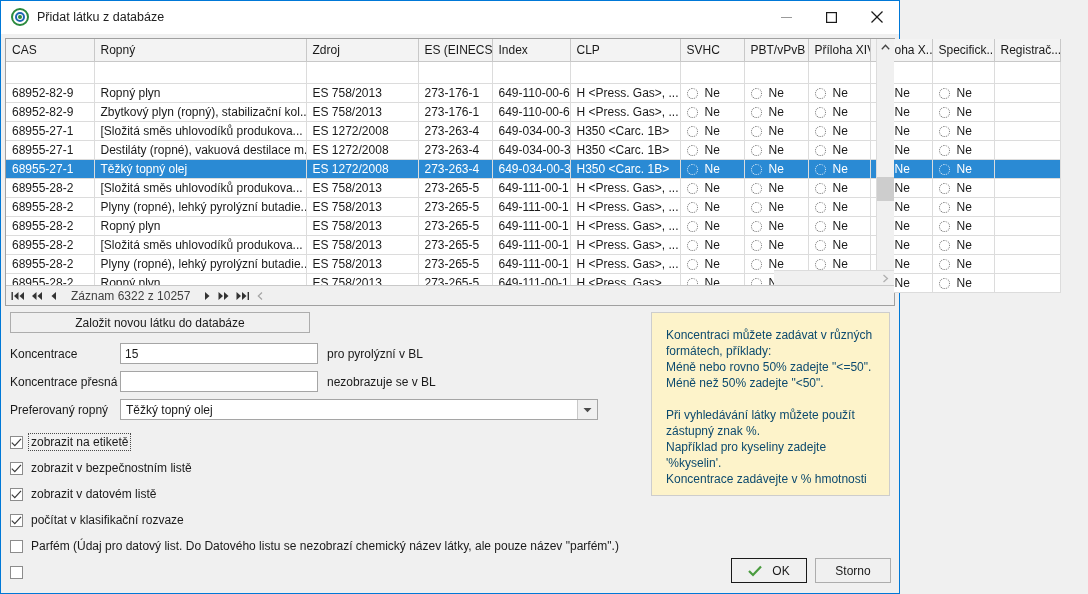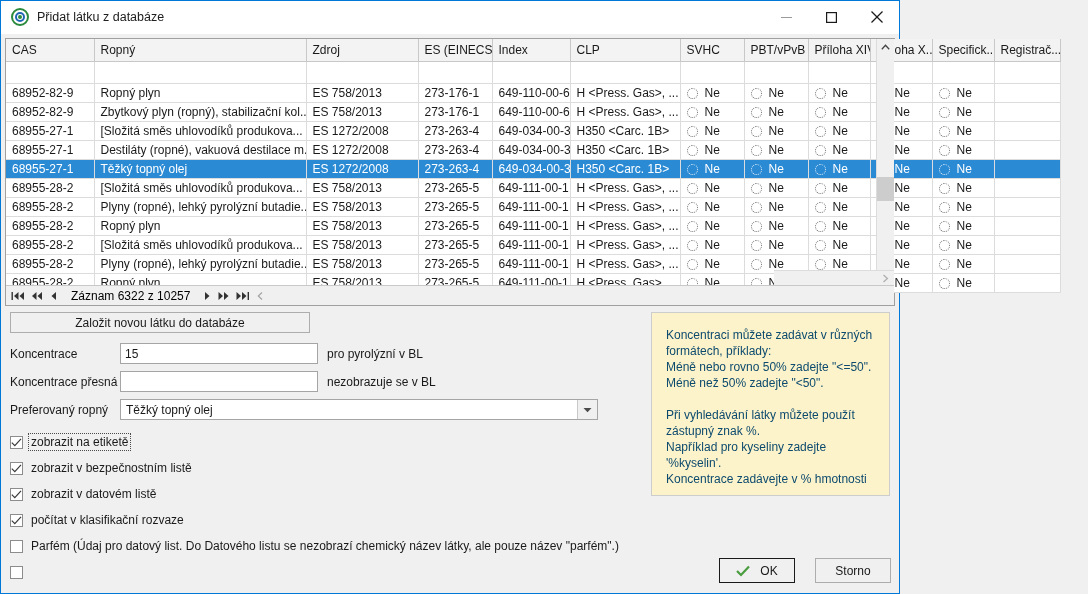--- a/index.html
+++ b/index.html
@@ -73,21 +73,21 @@
   .vsb-track{flex:1 1 auto;position:relative;background:#f0f0f0;}
   .vsb-thumb{position:absolute;left:0;right:0;top:57%;height:24px;background:#cdcdcd;}
   
   .navbar{
     height:20px;flex:0 0 20px;border-top:1px solid #c8c8c8;background:#f0f0f0;
     display:flex;align-items:center;padding-left:2px;box-sizing:border-box;
   }
   .nav-ic{
     padding:0 3px;font-size:11px;color:#333;display:flex;align-items:center;height:18px;letter-spacing:-1px;
   }
-  .nav-text{padding:0 10px;font-size:12px;color:#000000;white-space:nowrap;}
+  .nav-text{padding:0 10px;font-size:12px;color:#404040;white-space:nowrap;}
   .nav-ic.dim{color:#a5a5a5;}
   
   .hscroll{
     height:15px;flex:0 0 15px;background:#f0f0f0;border-top:1px solid #dcdcdc;
     display:flex;align-items:center;justify-content:flex-end;padding-right:4px;box-sizing:border-box;
     position:absolute;right:0;bottom:20px;width:120px;
   }
   
   .body-area{flex:1 1 auto;display:flex;padding:6px 4px 0 4px;box-sizing:border-box;min-height:0;}
   .left-pane{width:638px;flex:0 0 638px;padding-left:5px;box-sizing:border-box;}
@@ -121,21 +121,21 @@
     box-sizing:border-box;display:flex;align-items:center;justify-content:center;margin-right:6px;
   }
   .chk-label{font-size:12px;padding:1px 2px;}
   .chk-row.focused .chk-label{outline:1px dotted #4a4a4a;}
   .help-panel{
     background:#fdf3ca;border:1px solid #cdcdcd;height:184px;box-sizing:border-box;
     padding:14px 14px;font-size:12px;line-height:16px;color:#0c4a6e;white-space:pre-line;
   }
   
   .footer{
-    position:absolute;right:8px;bottom:10px;display:flex;gap:20px;align-items:center;justify-content:center;
+    position:absolute;right:8px;bottom:10px;display:flex;gap:8px;align-items:center;justify-content:center;
   }
   .btn{
     width:76px;height:25px;border:1px solid #adadad;background:#f0f0f0;box-sizing:border-box;
     display:flex;align-items:center;justify-content:center;font-size:12px;color:#1a1a1a;
   }
   .btn.default{border:1px solid #1a1a1a;position:relative;}
   .btn .ok-check{margin-right:10px;display:flex;align-items:center;}
 </style>
 </head>
 <body>

